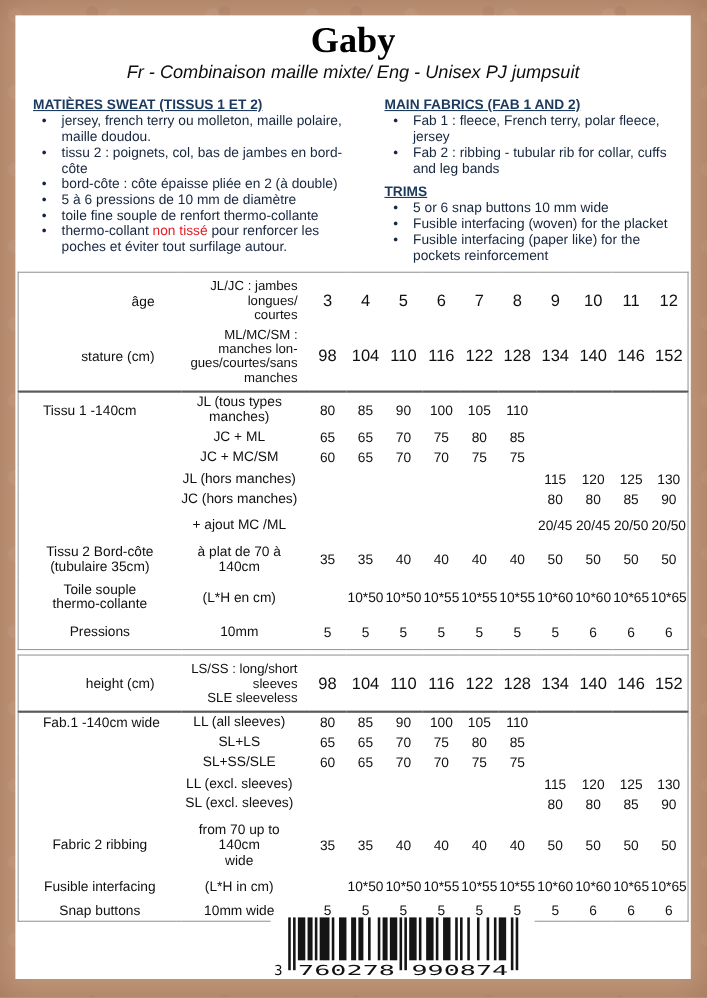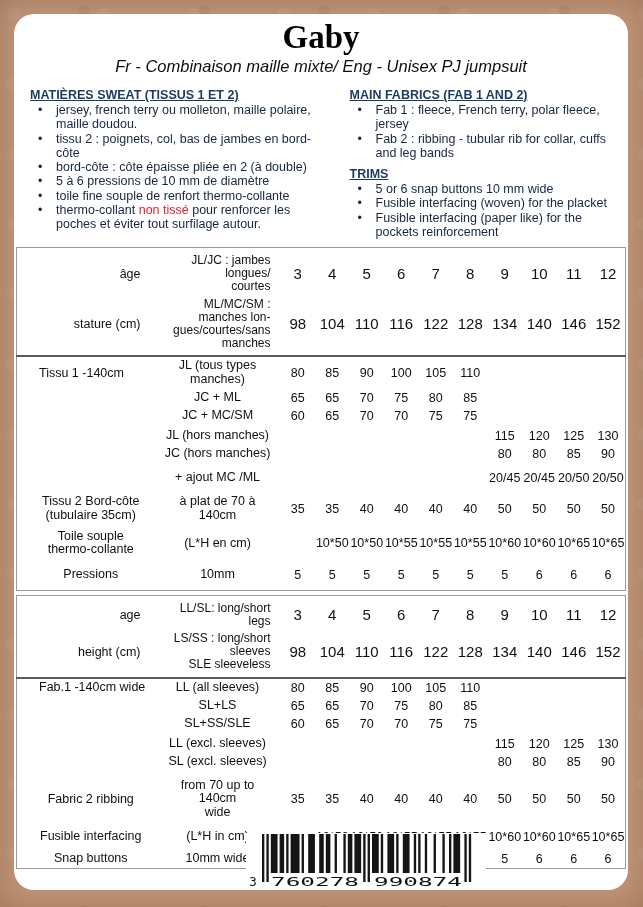--- a/index.html
+++ b/index.html
@@ -7,21 +7,21 @@
   html,body{width:643px;height:907px;}
   body{font-family:"Liberation Sans",sans-serif;background:#b08a6d;}
   .frame{width:643px;height:907px;padding:14px 15px 17px 14px;background-color:var(--kraft);
     background-image:
       radial-gradient(circle at 15% 20%, rgba(255,255,255,.06) 0 6px, transparent 7px),
       radial-gradient(circle at 70% 12%, rgba(110,72,46,.09) 0 5px, transparent 6px),
       radial-gradient(circle at 40% 78%, rgba(255,255,255,.05) 0 5px, transparent 6px),
       radial-gradient(circle at 85% 55%, rgba(110,72,46,.08) 0 6px, transparent 7px);
     background-size:90px 70px,120px 90px,80px 100px,140px 110px;
     box-shadow:inset 0 0 34px rgba(100,64,40,.35);}
-  .page{width:100%;height:100%;background:#fff;position:relative;overflow:hidden;color:#111;border-radius:20px;}
+  .page{width:100%;height:100%;background:#fff;position:relative;overflow:hidden;color:#111;}
   h1{font-family:"Liberation Serif","DejaVu Serif",serif;font-weight:700;font-size:33px;text-align:center;margin-top:5px;color:#000;}
   .subtitle{text-align:center;font-size:16.5px;color:#0d0d0d;margin-top:1px;font-style:italic;}
   .materials{display:flex;margin-top:5px;padding:0 12px 4px 16px;}
   .mat-fr{flex:0 0 53.5%;padding-right:12px;}
   .mat-en{flex:1;padding-left:6px;}
   .mat-heading{color:var(--navy);font-weight:700;font-size:12.5px;margin:7px 0 1px;text-decoration:underline;}
   .bullet-item{display:flex;font-size:12.5px;line-height:1.14;color:#16263e;}
   .bullet{flex:none;width:26px;padding-left:8px;}
   .bullet-text{flex:1;}
   .red{color:var(--red);}
@@ -294,34 +294,20 @@
           <col class="col-num">
           <col class="col-num">
           <col class="col-num">
           <col class="col-num">
           <col class="col-num">
           <col class="col-num">
           <col class="col-num">
           <col class="col-num">
         </colgroup>
         <thead>
-          <tr>
-            <th class="h-label">age</th>
-            <th class="h-desc">LL/SL: long/short legs</th>
-            <th class="h-num">3</th>
-            <th class="h-num">4</th>
-            <th class="h-num">5</th>
-            <th class="h-num">6</th>
-            <th class="h-num">7</th>
-            <th class="h-num">8</th>
-            <th class="h-num">9</th>
-            <th class="h-num">10</th>
-            <th class="h-num">11</th>
-            <th class="h-num">12</th>
-          </tr>
           <tr>
             <th class="h-label">height (cm)</th>
             <th class="h-desc">LS/SS : long/short sleeves
 SLE sleeveless</th>
             <th class="h-num">98</th>
             <th class="h-num">104</th>
             <th class="h-num">110</th>
             <th class="h-num">116</th>
             <th class="h-num">122</th>
             <th class="h-num">128</th>

